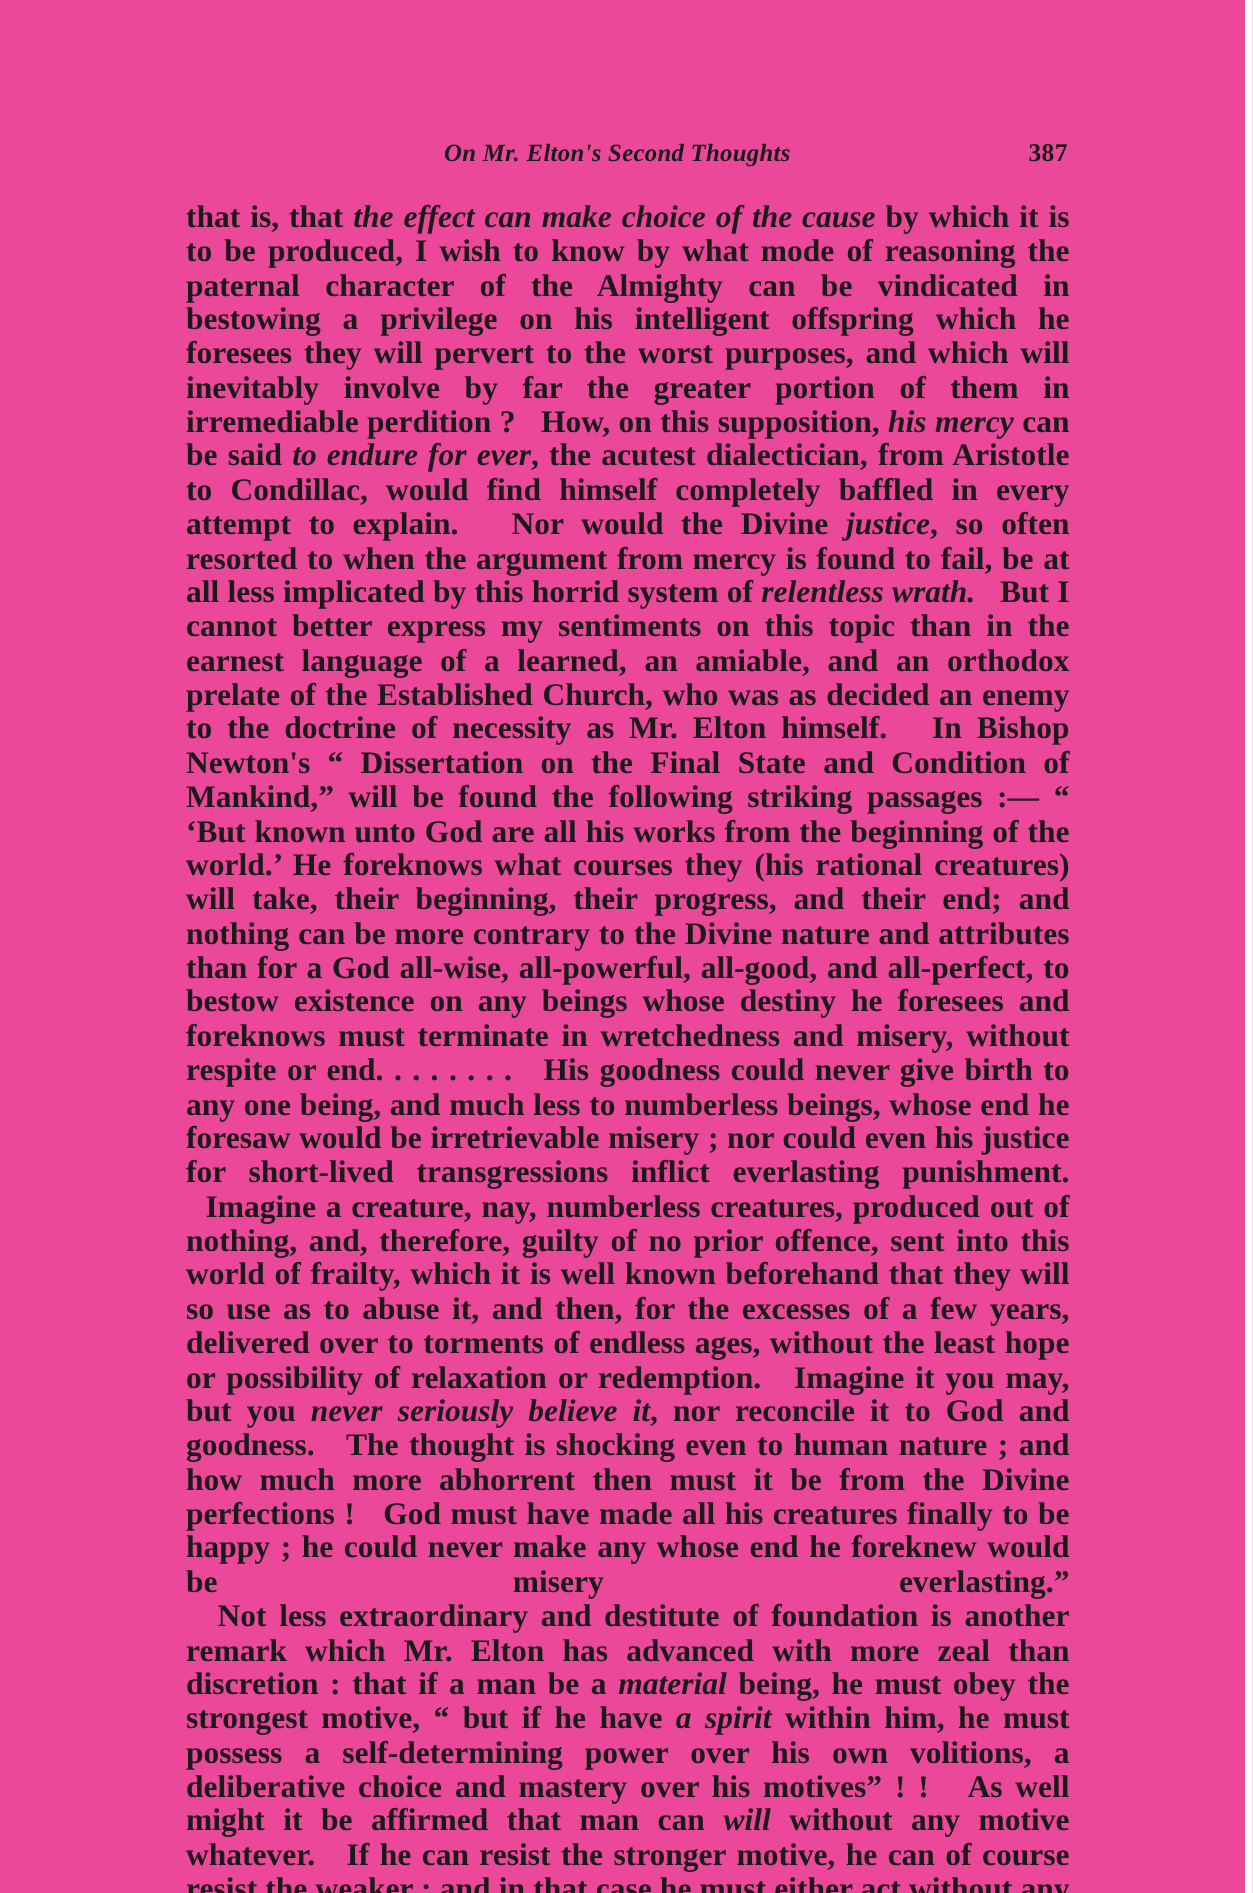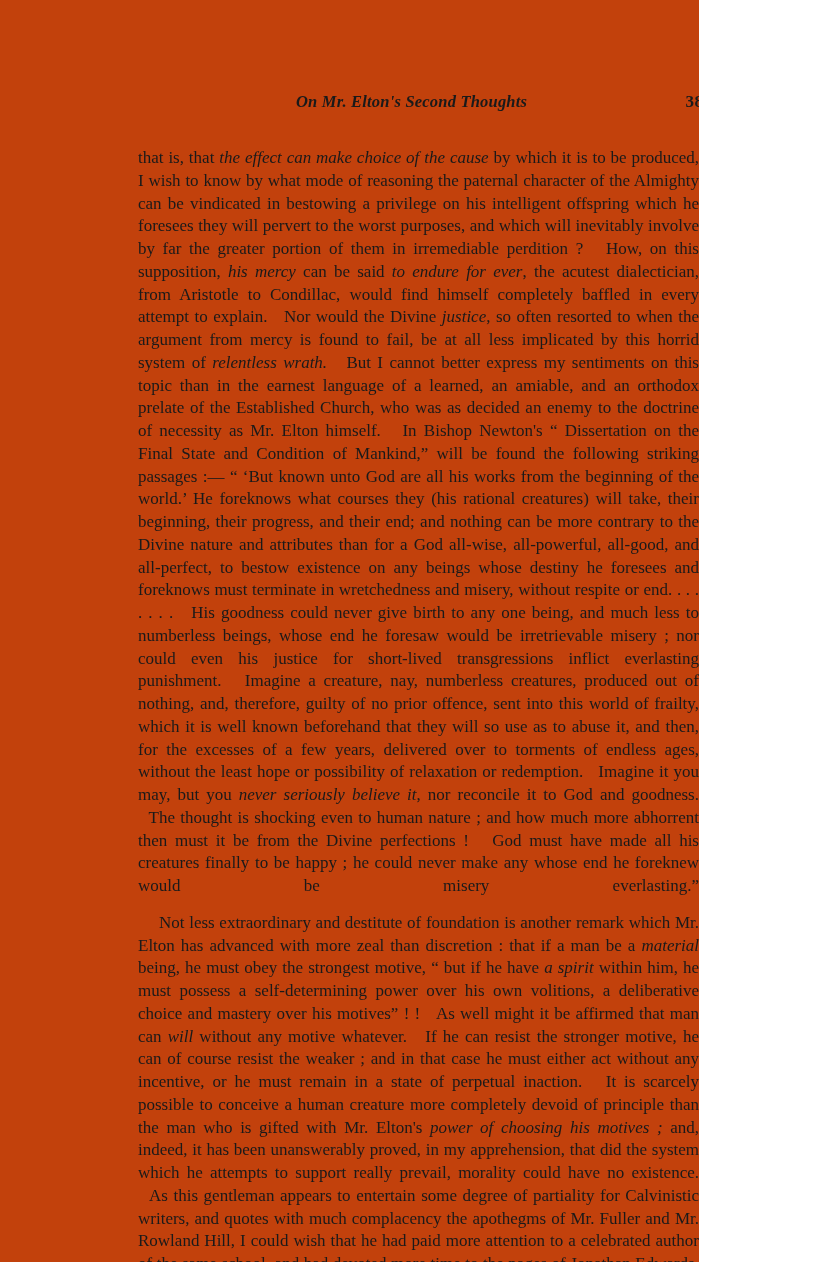--- a/index.html
+++ b/index.html
@@ -6,23 +6,23 @@
     margin: 0;
     padding: 0;
     background: #ffffff;
   }
   body {
     font-family: "Liberation Serif", "DejaVu Serif", serif;
     color: #1a1a1a;
   }
   #page {
     position: relative;
-    width: 699px;
+    width: 830px;
     height: 1262px;
-    background: #c2410c;
+    background: #ec4899;
     overflow: hidden;
   }
   
   #running-head {
     position: absolute;
     left: 124px;
     top: 92px;
     width: 588px;
     height: 24px;
   }
@@ -45,27 +45,28 @@
     letter-spacing: 0.3px;
   }
   
   #textblock {
     position: absolute;
     left: 124px;
     top: 133px;
     width: 589px;
   }
   .para {
-    margin: 14px;
-    font-size: 17px;
+    margin: 0;
+    font-size: 21px;
     line-height: 22.75px;
     text-align: justify;
     text-justify: inter-word;
     word-spacing: 0.2px;
     hyphens: none;
+    font-weight: bold;
   }
   .para.indent {
     text-indent: 21px;
   }
   .para i, .para em {
     font-style: italic;
   }
   
   .para.justify-last {
     text-align-last: justify;

